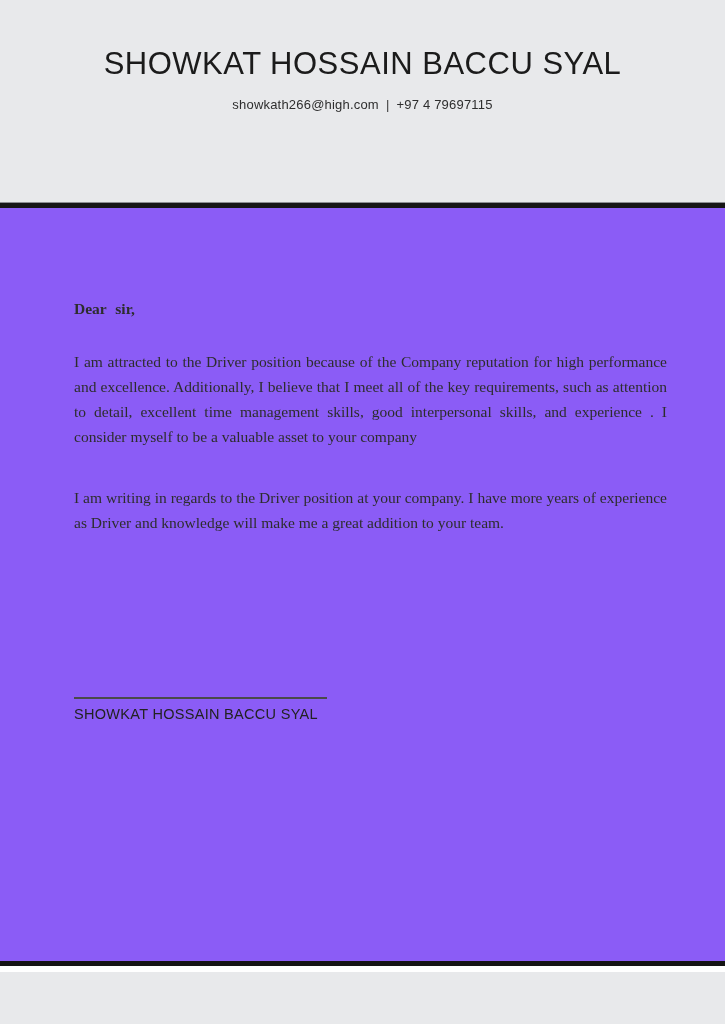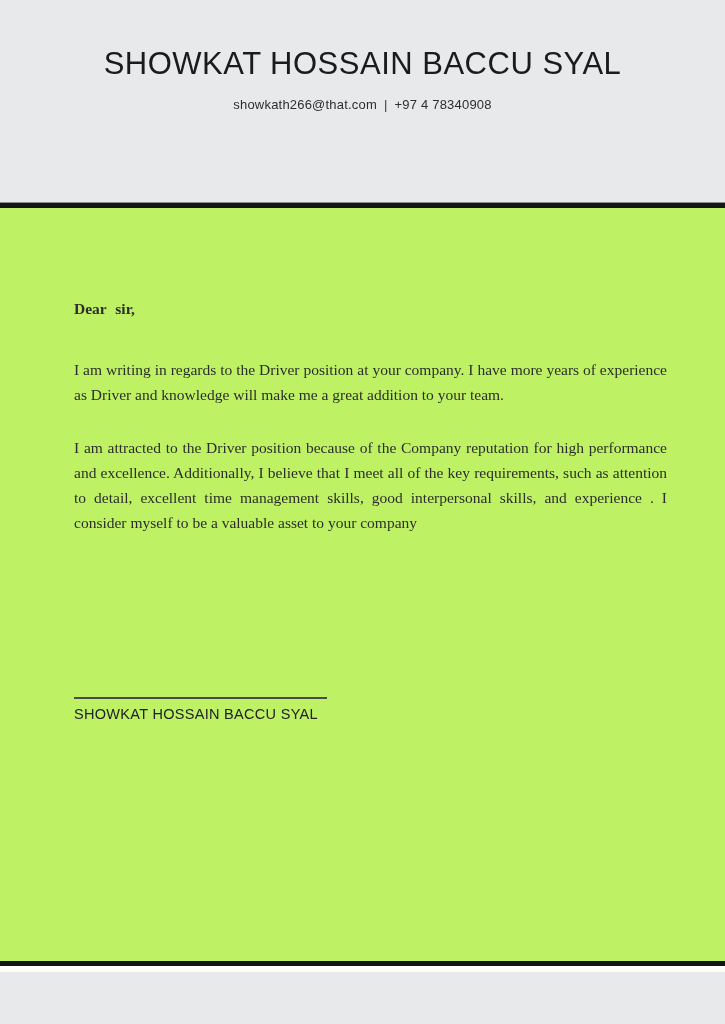--- a/index.html
+++ b/index.html
@@ -6,21 +6,21 @@
     margin: 0;
     padding: 0;
     background: #ffffff;
   }
   .page {
     width: 725px;
     height: 1024px;
     margin: 0 auto;
     display: flex;
     flex-direction: column;
-    background: #bef264;
+    background: #8b5cf6;
     font-family: "Liberation Serif", serif;
     overflow: hidden;
   }
 
   
   .letter-header {
     height: 202px;
     background: #e8e9eb;
     box-sizing: border-box;
     padding-top: 46px;
@@ -110,32 +110,32 @@
   }
 </style>
 </head>
 <body>
 
 <div class="page">
 
   <header class="letter-header">
     <h1 class="header-name">SHOWKAT HOSSAIN BACCU SYAL</h1>
     <div class="header-contact">
-      <span>showkath266@that.com</span><span class="contact-separator">|</span><span>+97 4 78340908</span>
+      <span>showkath266@high.com</span><span class="contact-separator">|</span><span>+97 4 79697115</span>
     </div>
   </header>
 
   <div class="rule-top"></div>
 
   <main class="letter-body">
     <p class="salutation">Dear sir,</p>
 
+    <p class="para para-2">I am attracted to the Driver position because of the Company reputation for high performance and excellence. Additionally, I believe that I meet all of the key requirements, such as attention to detail, excellent time management skills, good interpersonal skills, and experience . I consider myself to be a valuable asset to your company</p>
+
     <p class="para para-1">I am writing in regards to the Driver position at your company. I have more years of experience as Driver and knowledge will make me a great addition to your team.</p>
-
-    <p class="para para-2">I am attracted to the Driver position because of the Company reputation for high performance and excellence. Additionally, I believe that I meet all of the key requirements, such as attention to detail, excellent time management skills, good interpersonal skills, and experience . I consider myself to be a valuable asset to your company</p>
 
 
 
     <div class="signature-block">
       <div class="signature-line"></div>
       <div class="signature-name">SHOWKAT HOSSAIN BACCU SYAL</div>
     </div>
   </main>
 
   <div class="rule-bottom"></div>

